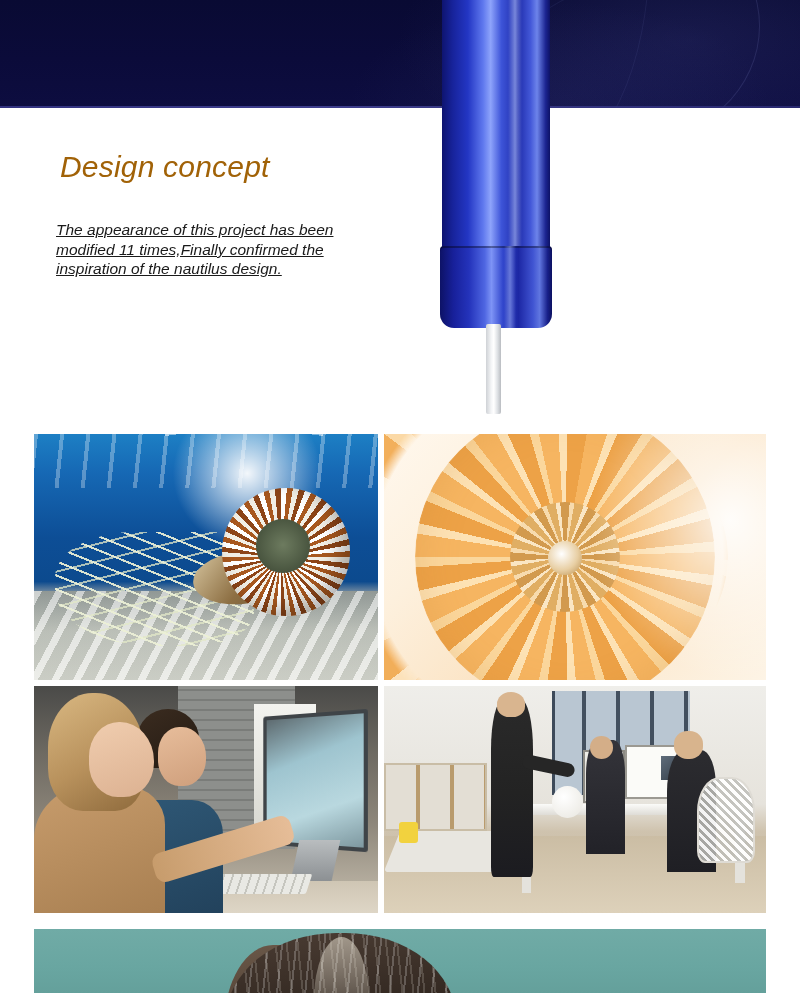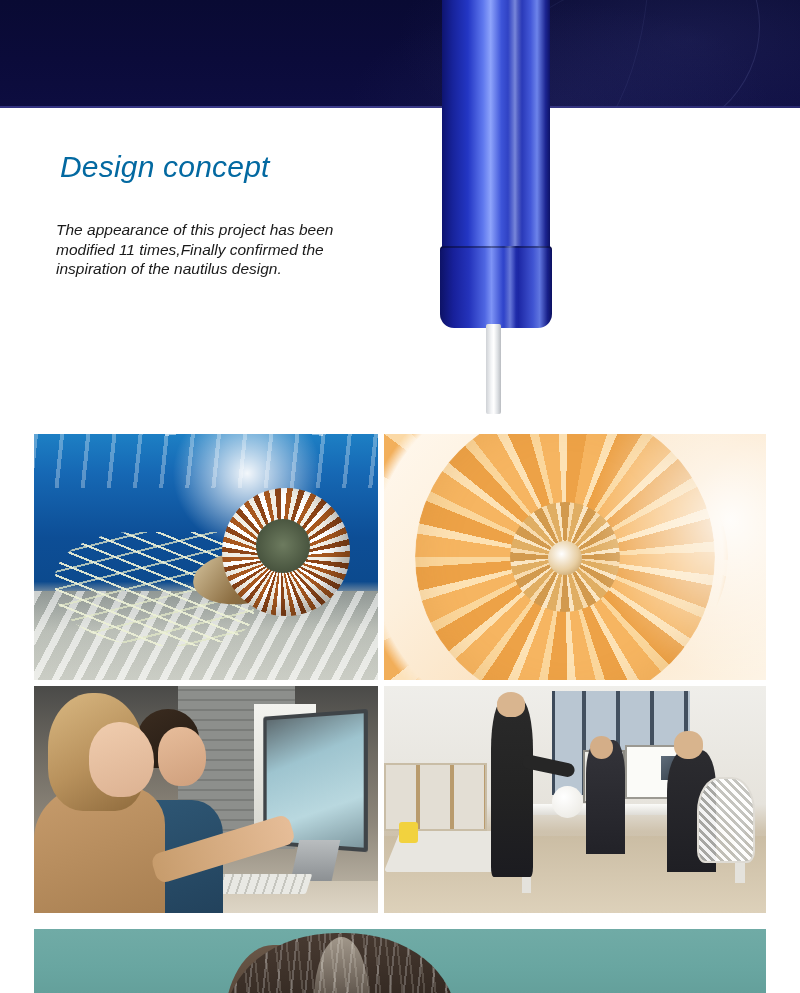--- a/index.html
+++ b/index.html
@@ -115,33 +115,33 @@
   .concept-section {
     position: absolute;
     left: 0; top: 150px;
     width: 460px;
   }
   .concept-title {
     margin: 0 0 36px 60px;
     font-size: 30px;
     font-style: italic;
     font-weight: 400;
-    color: #0369a1;
+    color: #a16207;
     letter-spacing: .2px;
   }
   .concept-body { margin-left: 52px; }
   .concept-para {
     margin: 0 0 14px 0;
     font-size: 15.5px;
     font-style: italic;
     line-height: 1.27;
     color: #1a1a1a;
     white-space: pre-line;
   }
-  .concept-para.p1 { padding-left: 4px; }
+  .concept-para.p1 { padding-left: 4px; text-decoration: underline; }
 
   
   .photo-grid {
     position: absolute;
     left: 34px; top: 434px;
     width: 732px;
   }
   .grid-row { display: flex; gap: 6px; }
   .grid-row + .grid-row { margin-top: 6px; }
   .photo {

